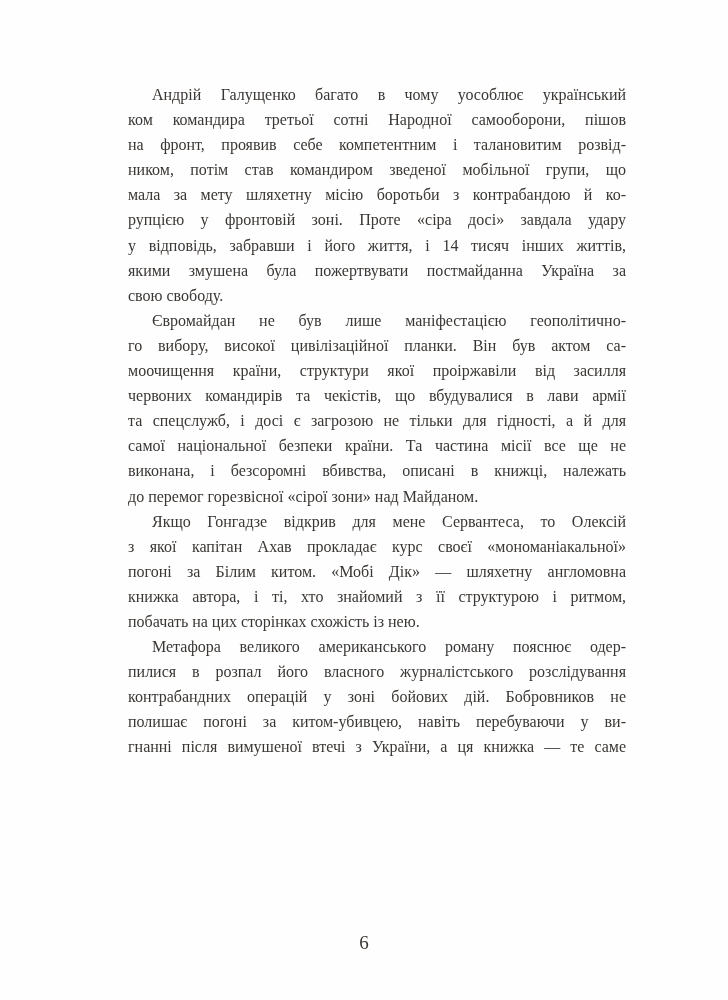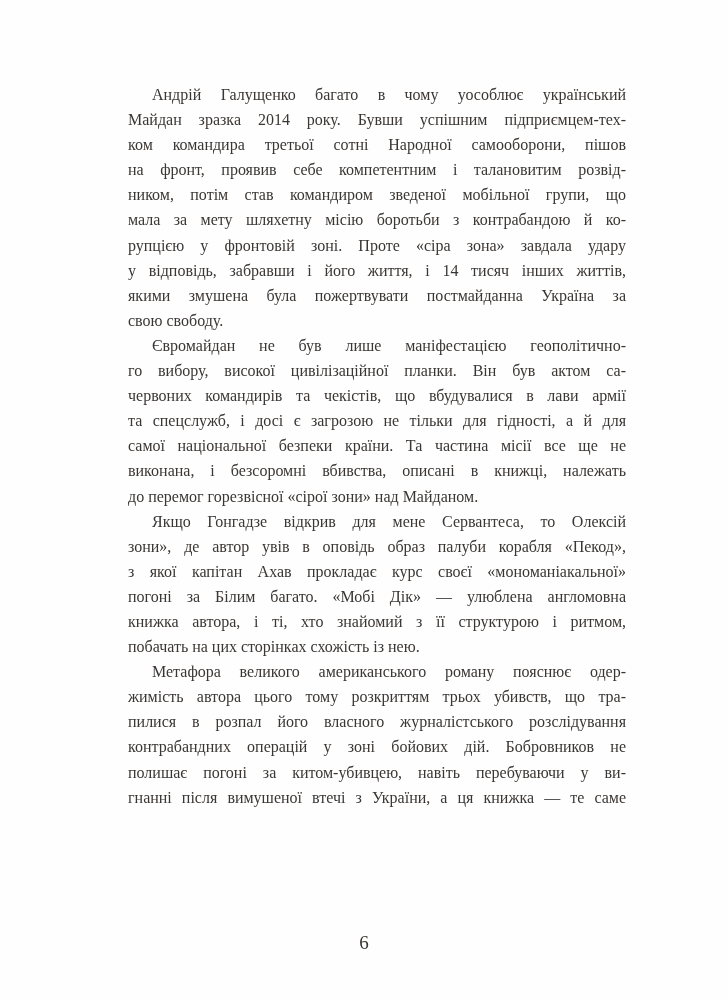--- a/index.html
+++ b/index.html
@@ -55,53 +55,51 @@
     }
   </style>
 </head>
 <body>
 
 <div class="page">
   <div class="text-block">
 
     <div class="paragraph">
       <span class="line indent">Андрій Галущенко багато в чому уособлює український</span>
-      <span class="line">Майдан зразка 2014 року. Бувши успішним підприємцем-тех-</span>
       <span class="line">ком командира третьої сотні Народної самооборони, пішов</span>
       <span class="line">на фронт, проявив себе компетентним і талановитим розвід-</span>
       <span class="line">ником, потім став командиром зведеної мобільної групи, що</span>
       <span class="line">мала за мету шляхетну місію боротьби з контрабандою й ко-</span>
-      <span class="line">рупцією у фронтовій зоні. Проте «сіра зона» завдала удару</span>
+      <span class="line">рупцією у фронтовій зоні. Проте «сіра досі» завдала удару</span>
       <span class="line">у відповідь, забравши і його життя, і 14 тисяч інших життів,</span>
       <span class="line">якими змушена була пожертвувати постмайданна Україна за</span>
       <span class="line last">свою свободу.</span>
     </div>
 
     <div class="paragraph">
       <span class="line indent">Євромайдан не був лише маніфестацією геополітично-</span>
       <span class="line">го вибору, високої цивілізаційної планки. Він був актом са-</span>
+      <span class="line">моочищення країни, структури якої проіржавіли від засилля</span>
       <span class="line">червоних командирів та чекістів, що вбудувалися в лави армії</span>
       <span class="line">та спецслужб, і досі є загрозою не тільки для гідності, а й для</span>
       <span class="line">самої національної безпеки країни. Та частина місії все ще не</span>
       <span class="line">виконана, і безсоромні вбивства, описані в книжці, належать</span>
       <span class="line last">до перемог горезвісної «сірої зони» над Майданом.</span>
     </div>
 
     <div class="paragraph">
       <span class="line indent">Якщо Гонгадзе відкрив для мене Сервантеса, то Олексій</span>
-      <span class="line">зони», де автор увів в оповідь образ палуби корабля «Пекод»,</span>
       <span class="line">з якої капітан Ахав прокладає курс своєї «мономаніакальної»</span>
-      <span class="line">погоні за Білим багато. «Мобі Дік» — улюблена англомовна</span>
+      <span class="line">погоні за Білим китом. «Мобі Дік» — шляхетну англомовна</span>
       <span class="line">книжка автора, і ті, хто знайомий з її структурою і ритмом,</span>
       <span class="line last">побачать на цих сторінках схожість із нею.</span>
     </div>
 
     <div class="paragraph">
       <span class="line indent">Метафора великого американського роману пояснює одер-</span>
-      <span class="line">жимість автора цього тому розкриттям трьох убивств, що тра-</span>
       <span class="line">пилися в розпал його власного журналістського розслідування</span>
       <span class="line">контрабандних операцій у зоні бойових дій. Бобровников не</span>
       <span class="line">полишає погоні за китом-убивцею, навіть перебуваючи у ви-</span>
       <span class="line">гнанні після вимушеної втечі з України, а ця книжка — те саме</span>
     </div>
 
   </div>
 
   <div class="page-number">6</div>
 </div>

